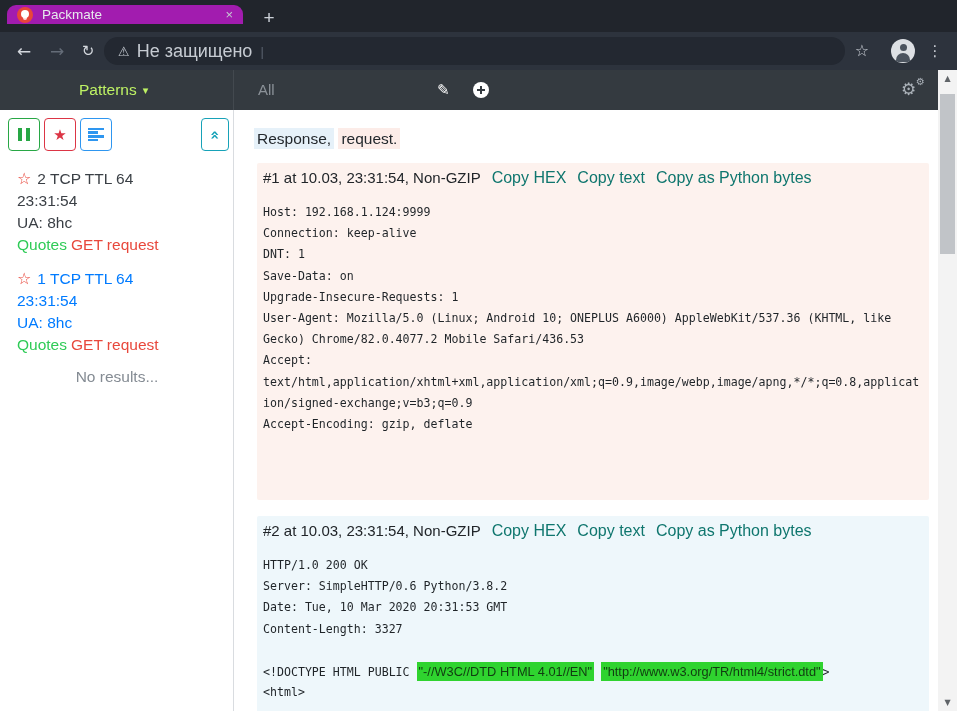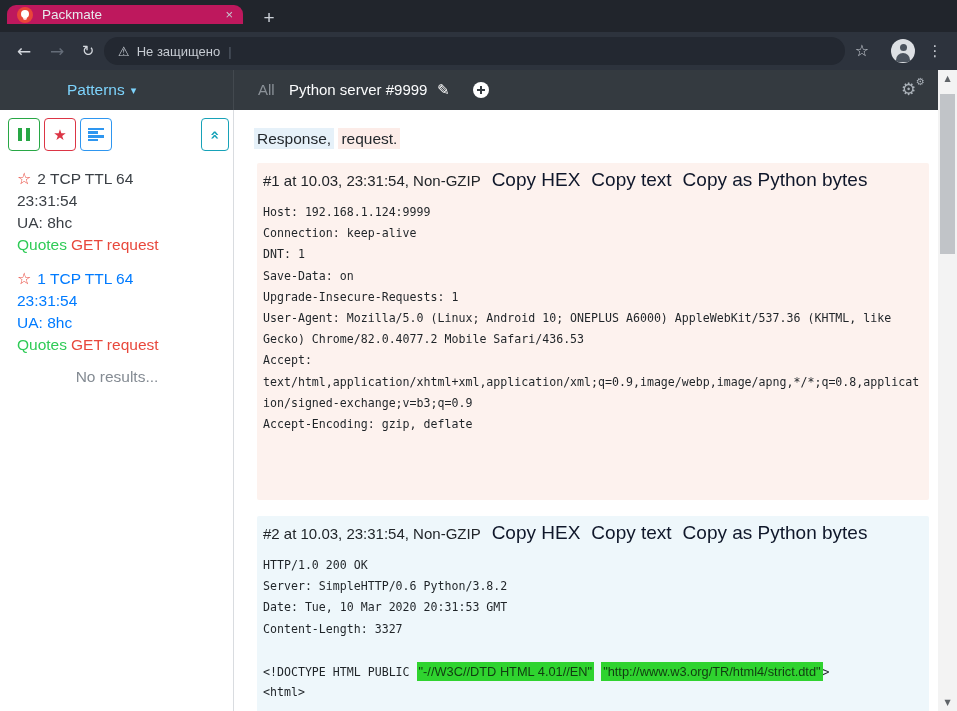--- a/index.html
+++ b/index.html
@@ -2,51 +2,51 @@
 <html><head>
 <meta charset="utf-8">
 <style>
   * { box-sizing: border-box; margin: 0; padding: 0; }
   html,body { width:957px; height:711px; overflow:hidden; background:#fff;
               font-family:"Liberation Sans", sans-serif; }
   .sym { font-family:"DejaVu Sans", sans-serif; }
 
   
   .titlebar { position:absolute; left:0; top:0; width:957px; height:32px; background:#21252c; }
-  .btab { position:absolute; left:7px; top:5px; width:236px; height:19px; background:#be185d;
+  .btab { position:absolute; left:7px; top:5px; width:236px; height:19px; background:#a21caf;
           border-radius:9px 9px 0 0; display:flex; align-items:center; padding:0 10px;justify-content:space-between; }
   .favicon { width:16px; height:16px; border-radius:50%; background:#e8463a; position:relative; margin-right:9px; flex:0 0 16px;}
   .favicon::after { content:""; position:absolute; left:4px; top:3px; width:8px; height:8px; background:#fff; border-radius:50%; }
   .favicon::before { content:""; position:absolute; left:6px; top:10px; width:4px; height:3px; background:#fdd; border-radius:0 0 2px 2px; }
   .tab-title { color:#e7eaee; font-size:13.5px; flex:1; }
   .tab-close { color:#c5cad1; font-size:13px; cursor:pointer; }
   .newtab { position:absolute; left:256px; top:5px; width:26px; height:26px; color:#ccd1d8;
             font-size:19px; text-align:center; line-height:25px; }
 
   .toolbar { position:absolute; left:0; top:32px; width:957px; height:38px; background:#2d333d; }
   .navbtn { position:absolute; top:7px; width:24px; height:24px; text-align:center; line-height:24px;
             color:#d3d7dd; font-size:17px; }
   .nav-fwd { color:#646c78; }
   .urlbar { position:absolute; left:104px; top:5px; width:741px; height:28px; background:#232831;
             border-radius:14px; display:flex; align-items:center; padding:0 14px; color:#c6cbd2; }
   .warn { font-size:13px; margin-right:7px; }
-  .seclabel { font-size:13px; margin-right:8px; }
+  .seclabel { font-size:18px; margin-right:8px; }
   .urldiv { color:#59616d; margin-right:10px; font-size:13px; }
   .urltext { color:#e3e6eb; font-size:13.5px; letter-spacing:0.2px; }
   .starbm { position:absolute; left:851px; top:8px; width:22px; height:22px; font-size:16px;
             color:#c6cbd2; text-align:center; line-height:22px; }
   .avatar { position:absolute; left:891px; top:7px; width:24px; height:24px; border-radius:50%; background:#dde0e4; overflow:hidden;}
   .avatar::before { content:""; position:absolute; left:8.5px; top:4.5px; width:7px; height:7px; border-radius:50%; background:#4c545f; }
   .avatar::after { content:""; position:absolute; left:5px; top:13.5px; width:14px; height:9px; border-radius:7px 7px 0 0; background:#4c545f; }
   .menudots { position:absolute; left:927px; top:8px; width:16px; height:22px; color:#c6cbd2;
               font-size:15px; text-align:center; line-height:22px; }
 
   
   .appbar { position:absolute; left:0; top:70px; width:938px; height:40px; background:#343a40; }
-  .patterns { position:absolute; left:67px; top:0; height:40px; line-height:40px; color:#7dd3fc; font-size:15.5px; cursor:pointer;}
+  .patterns { position:absolute; left:79px; top:0; height:40px; line-height:40px; color:#bef264; font-size:15.5px; cursor:pointer;}
   .caret { font-size:11px; margin-left:6px; vertical-align:1px; }
   .appdiv { position:absolute; left:233px; top:0; width:1px; height:40px; background:rgba(255,255,255,0.08); }
   .ptab-all { position:absolute; left:258px; height:40px; line-height:40px; color:#8b9198; font-size:15px; }
   .ptab-active { position:absolute; left:289px; height:40px; line-height:40px; color:#fbfcfd; font-size:15px; }
   .pencil { position:absolute; left:437px; height:40px; line-height:40px; color:#fff; font-size:15px; }
   .pluscircle { position:absolute; left:473px; top:12px; width:16px; height:16px; background:#fff; border-radius:50%; }
   .pluscircle::before { content:""; position:absolute; left:4px; top:7px; width:8px; height:2px; background:#343a40; }
   .pluscircle::after  { content:""; position:absolute; left:7px; top:4px; width:2px; height:8px; background:#343a40; }
   .gears { position:absolute; left:901px; top:7px; width:28px; height:26px; color:#abb2b9; }
   .gear-big { position:absolute; left:0; top:2px; font-size:17px; }
@@ -85,21 +85,21 @@
   
   .main { position:absolute; left:234px; top:110px; width:704px; height:601px; background:#fff; overflow:hidden;margin-top:8px; }
   .summary { position:absolute; left:20px; top:12px; font-size:15.5px; color:#23282d; }
   .hl-resp { background:#e6f1f9; padding:2px 3px; }
   .hl-req  { background:#fcece8; padding:2px 3px; }
 
   .card { position:absolute; left:23px; width:672px; border-radius:2px; }
   .card-request  { top:45px; height:337px; background:#fdf2ee; }
   .card-response { top:398px; height:313px; background:#eef7fb; }
   .card-head { position:absolute; left:6px; top:6px; font-size:15px; color:#212529; white-space:nowrap; }
-  .copylink { color:#0f172a; margin-left:11px; font-size:19px; cursor:pointer; }
+  .copylink { color:#0f766e; margin-left:11px; font-size:16px; cursor:pointer; }
   .copylink:first-of-type { margin-left:13px; }
   .card-body { position:absolute; left:6px; top:39px; font-family:"DejaVu Sans Mono", monospace;
                font-size:11.6px; color:#1f2428; }
   .mline { white-space:pre; line-height:21.2px; height:21.2px; }
   .hl-get { background:#fb5a4d; color:#24262a; padding:1px 1px; }
   .hl-green { background:#2fd32f; color:#113c11; font-family:"Liberation Sans", sans-serif;
               font-size:12.8px; padding:2px 2px; }
 </style>
 </head>
 <body>
@@ -124,21 +124,20 @@
   </div>
   <span class="starbm sym">☆</span>
   <span class="avatar"></span>
   <span class="menudots sym">⋮</span>
 </div>
 
 <div class="appbar">
   <span class="patterns"><span>Patterns</span><span class="caret sym">▾</span></span>
   <span class="appdiv"></span>
   <span class="ptab-all">All</span>
-  <span class="ptab-active">Python server #9999</span>
   <span class="pencil sym">✎</span>
   <span class="pluscircle"></span>
   <span class="gears">
     <span class="gear-big sym">⚙</span>
     <span class="gear-small sym">⚙</span>
   </span>
 </div>
 
 <div class="sbtrack"></div>
 <div class="sbarrow sym" style="top:72px">▲</div>

